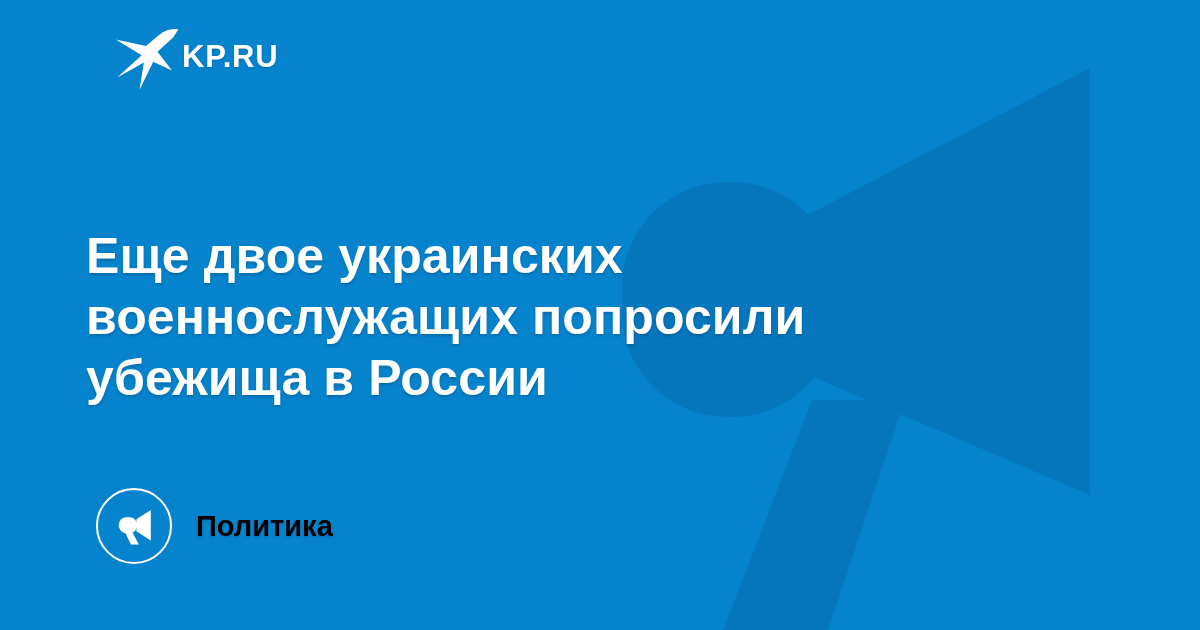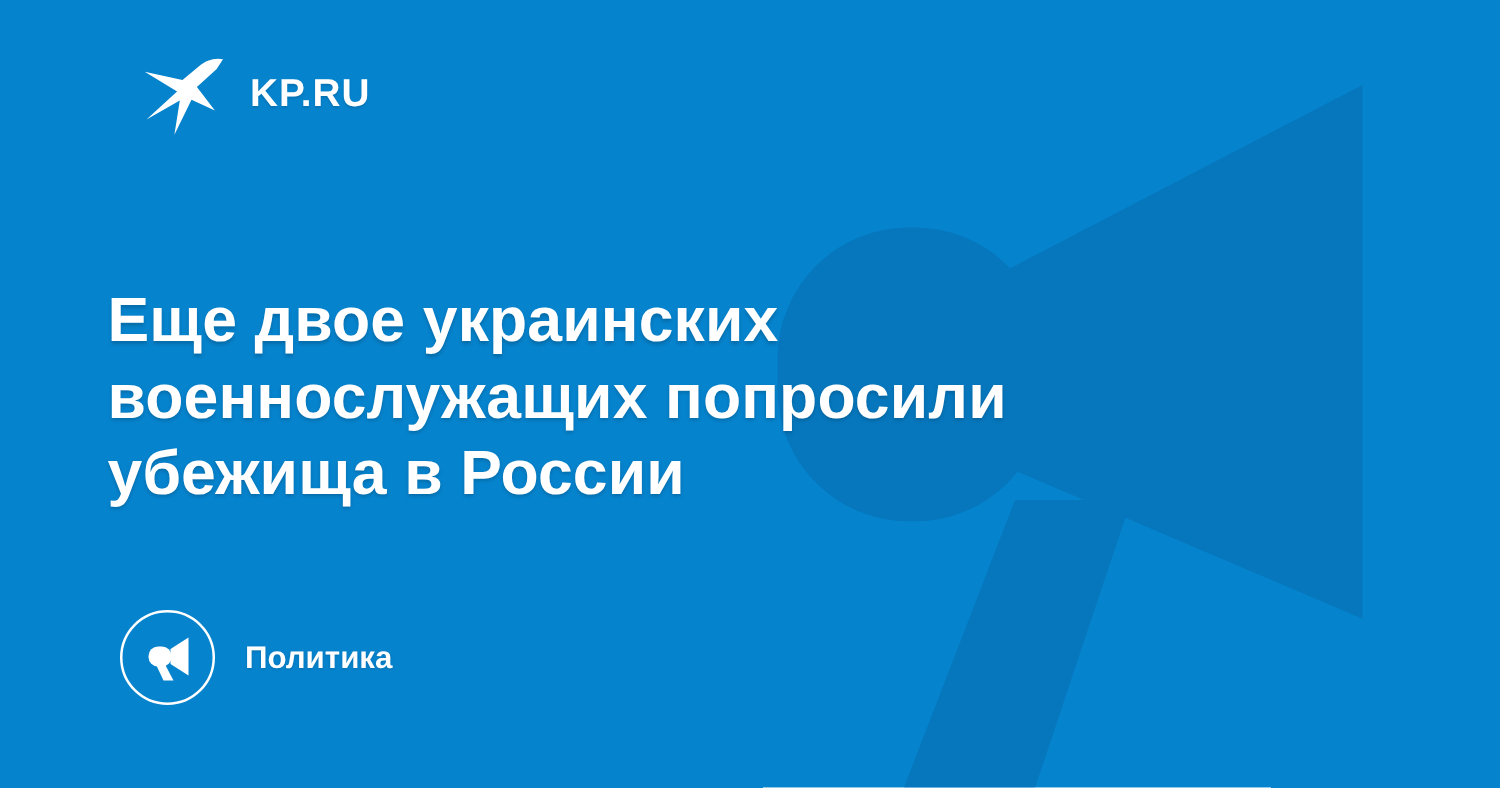--- a/index.html
+++ b/index.html
@@ -21,24 +21,23 @@
     inset:0;
     width:1200px;
     height:630px;
     pointer-events:none;
   }
 
   
   .brand{
     position:absolute;
     left:110px;
-    top:38px;
+    top:20px;
     display:flex;
     align-items:center;
-    gap:18px;
     z-index:4;
   }
   .brand-mark{
     width:72px;
     height:72px;
     display:block;
     flex:0 0 auto;
   }
   .brand-name{
     color:#ffffff;
@@ -81,22 +80,22 @@
     height:76px;
     border-radius:50%;
     border:2px solid #ffffff;
     display:flex;
     align-items:center;
     justify-content:center;
     flex:0 0 auto;
   }
   .cat-icon{ width:40px; height:40px; display:block; }
   .cat-label{
-    color:#ffffff;
-    font-size:25px;
+    color:#000000;
+    font-size:29px;
     font-weight:bold;
     line-height:1;
     white-space:nowrap;
     text-shadow:0 1px 2px rgba(0,0,0,.15);
   }
 </style>
 </head>
 <body>
 
 <div class="card">

